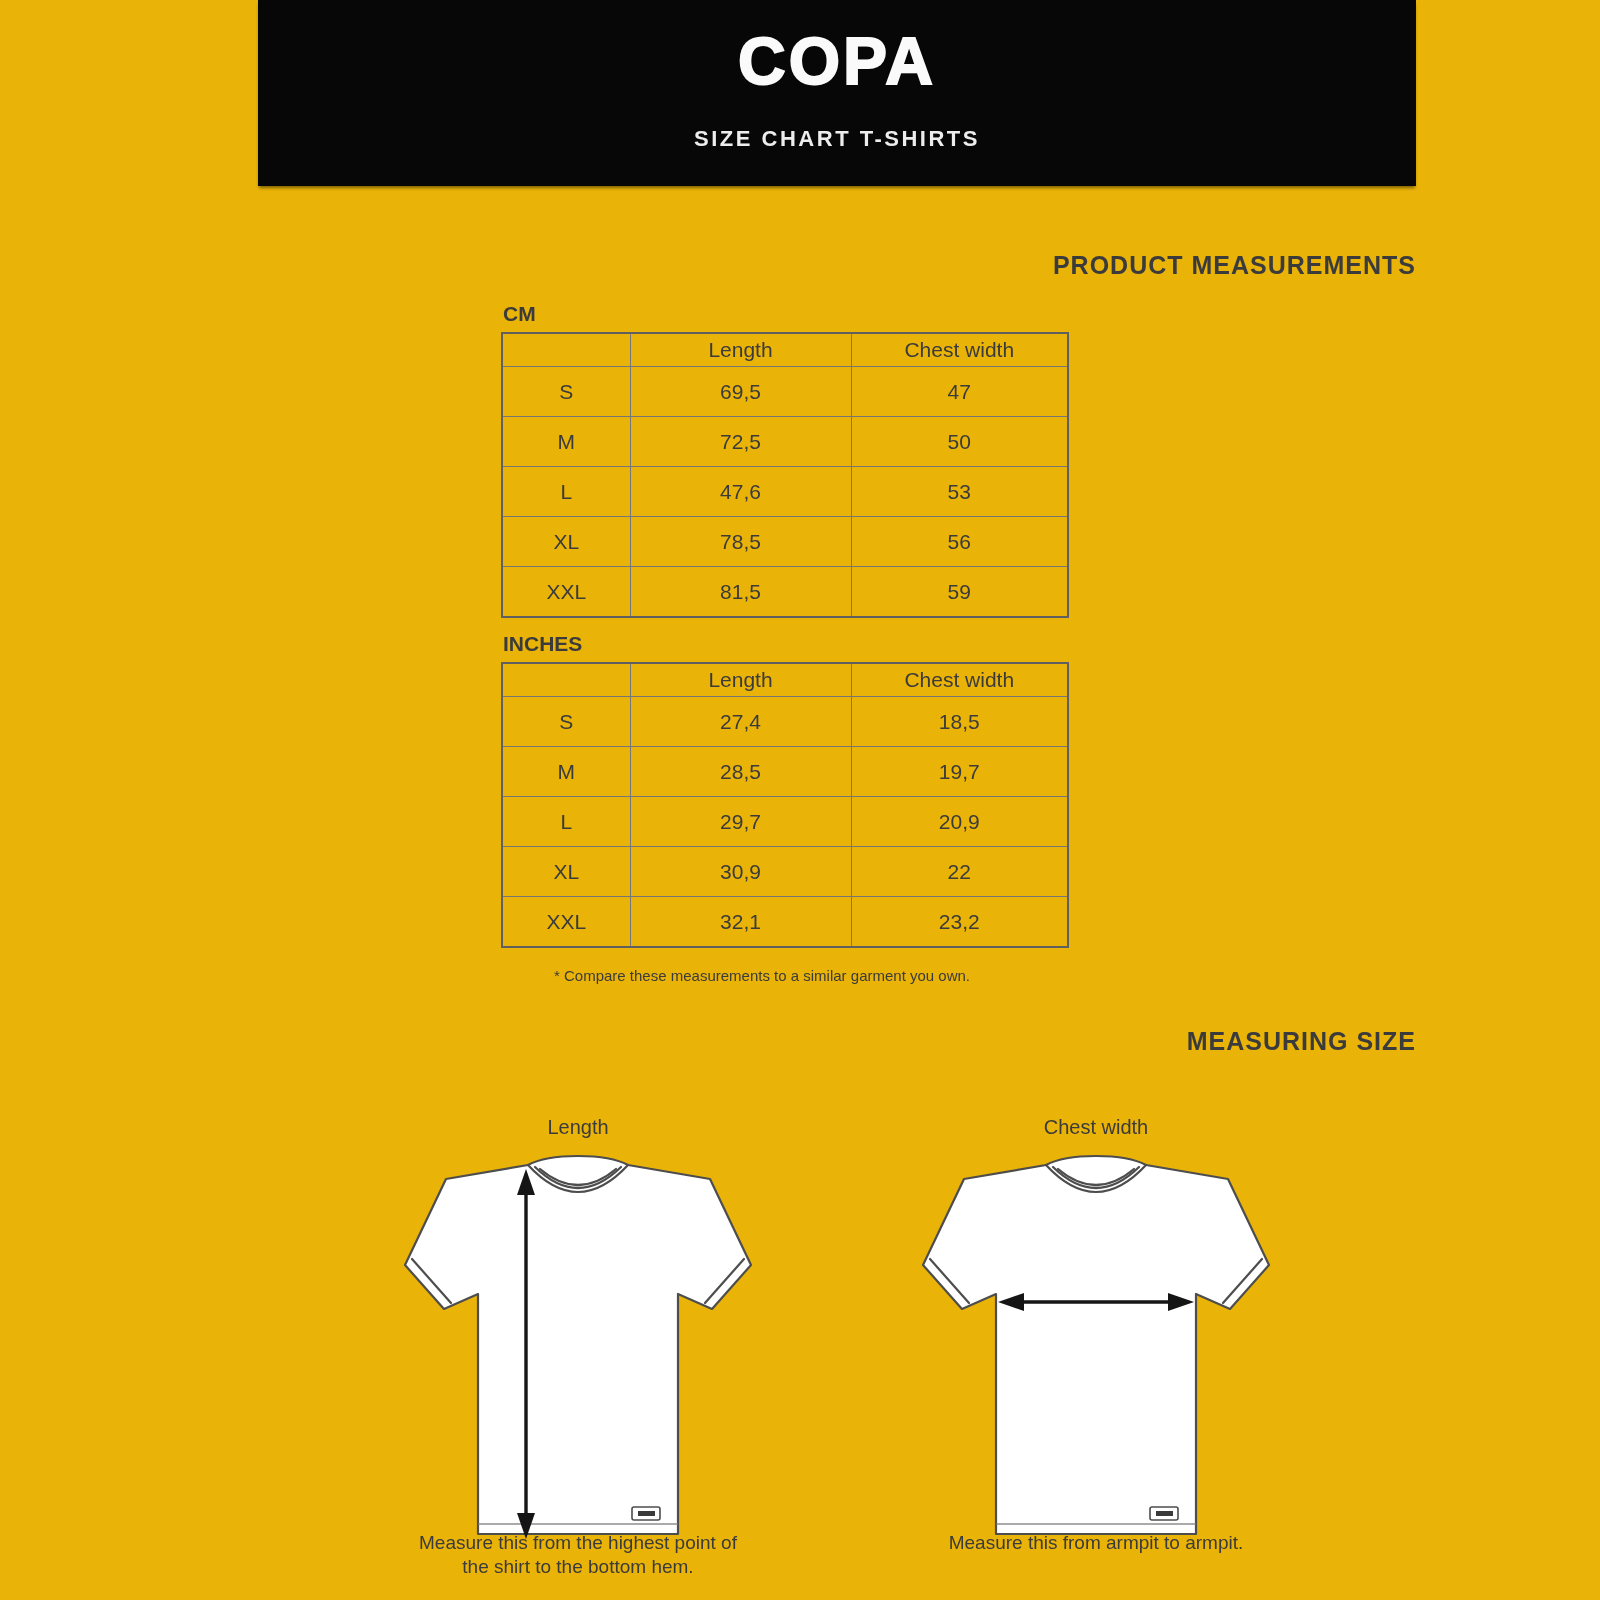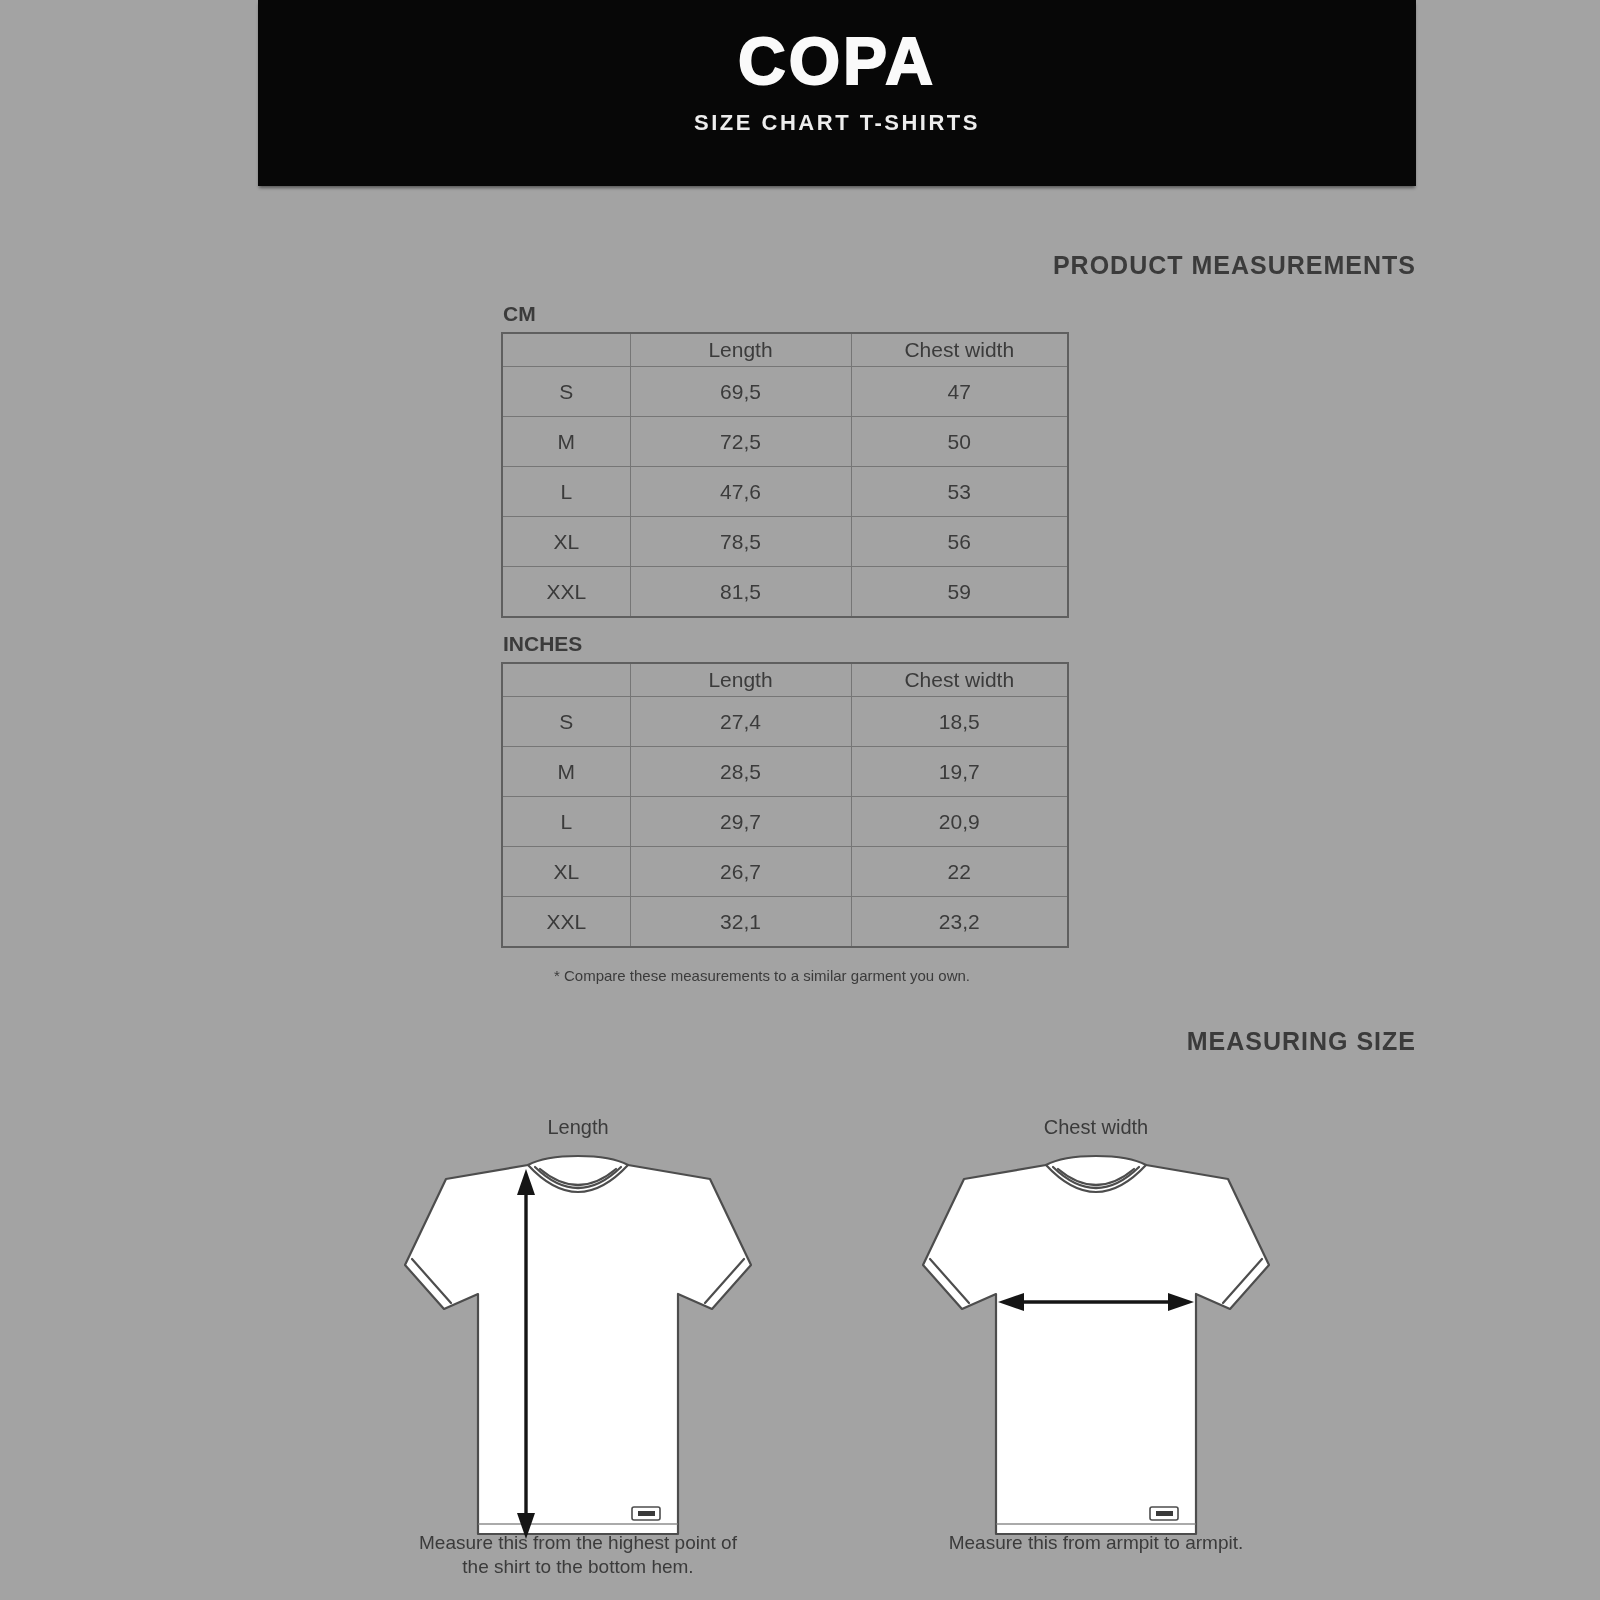--- a/index.html
+++ b/index.html
@@ -4,41 +4,41 @@
 <style>
   * { box-sizing: border-box; }
   html, body { margin: 0; padding: 0; }
   body {
     width: 1600px; height: 1600px;
     background: #ffffff;
     font-family: "Liberation Sans", sans-serif;
     color: #3c3c3c;
     overflow: hidden;
   }
-  .page { position: relative; width: 1600px; height: 1600px; background: #a3a3a3; }
+  .page { position: relative; width: 1600px; height: 1600px; background: #eab308; }
 
   
   .banner {
     margin-left: 258px;
     width: 1158px; height: 186px;
     background: #070707;
     text-align: center;
     box-shadow: 0 3px 3px -1px rgba(0,0,0,0.45);
   }
   .brand {
     padding-top: 28px;
     font-size: 66px;
     font-weight: 900;
     letter-spacing: 3px;
     color: #fafafa;
     -webkit-text-stroke: 2px #fafafa;
     line-height: 1.0;
   }
   .banner-subtitle {
-    margin-top: 16px;
+    margin-top: 32px;
     font-size: 22px;
     font-weight: bold;
     letter-spacing: 2.5px;
     color: #ededed;
   }
 
   
   .content { margin-left: 258px; width: 1158px; }
 
   .section-title {
@@ -201,21 +201,21 @@
             <td>28,5</td>
             <td>19,7</td>
           </tr>
           <tr>
             <td>L</td>
             <td>29,7</td>
             <td>20,9</td>
           </tr>
           <tr>
             <td>XL</td>
-            <td>26,7</td>
+            <td>30,9</td>
             <td>22</td>
           </tr>
           <tr>
             <td>XXL</td>
             <td>32,1</td>
             <td>23,2</td>
           </tr>
         </tbody>
       </table>
     </div>

